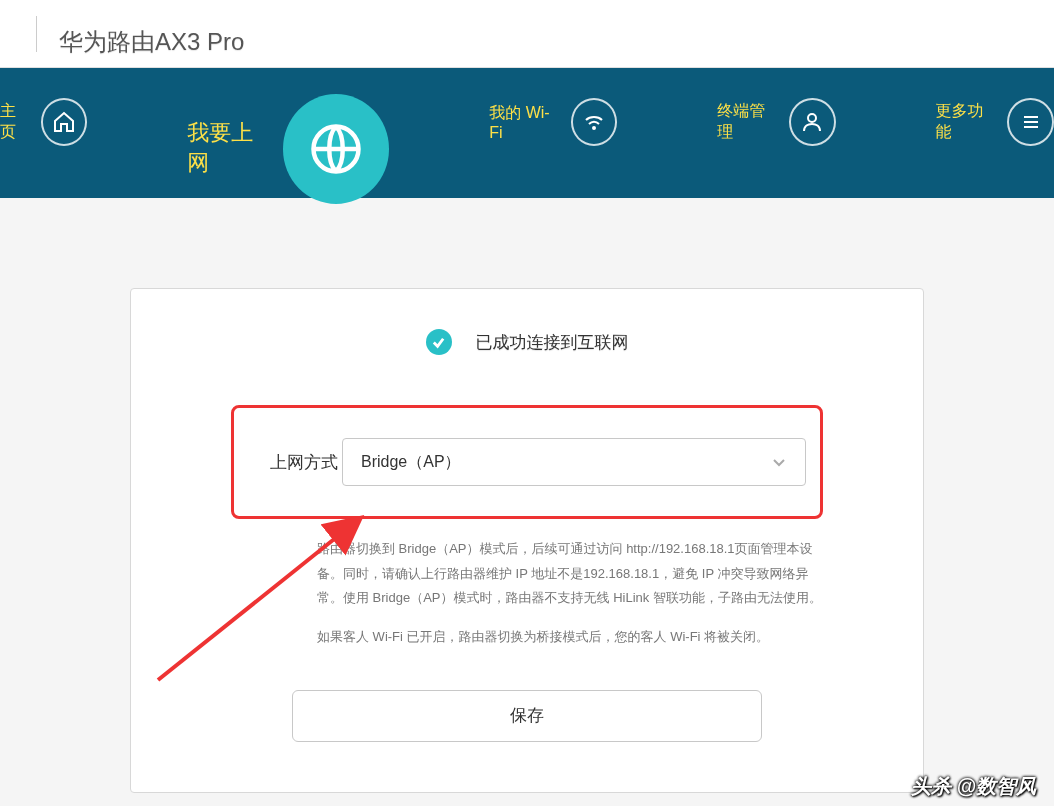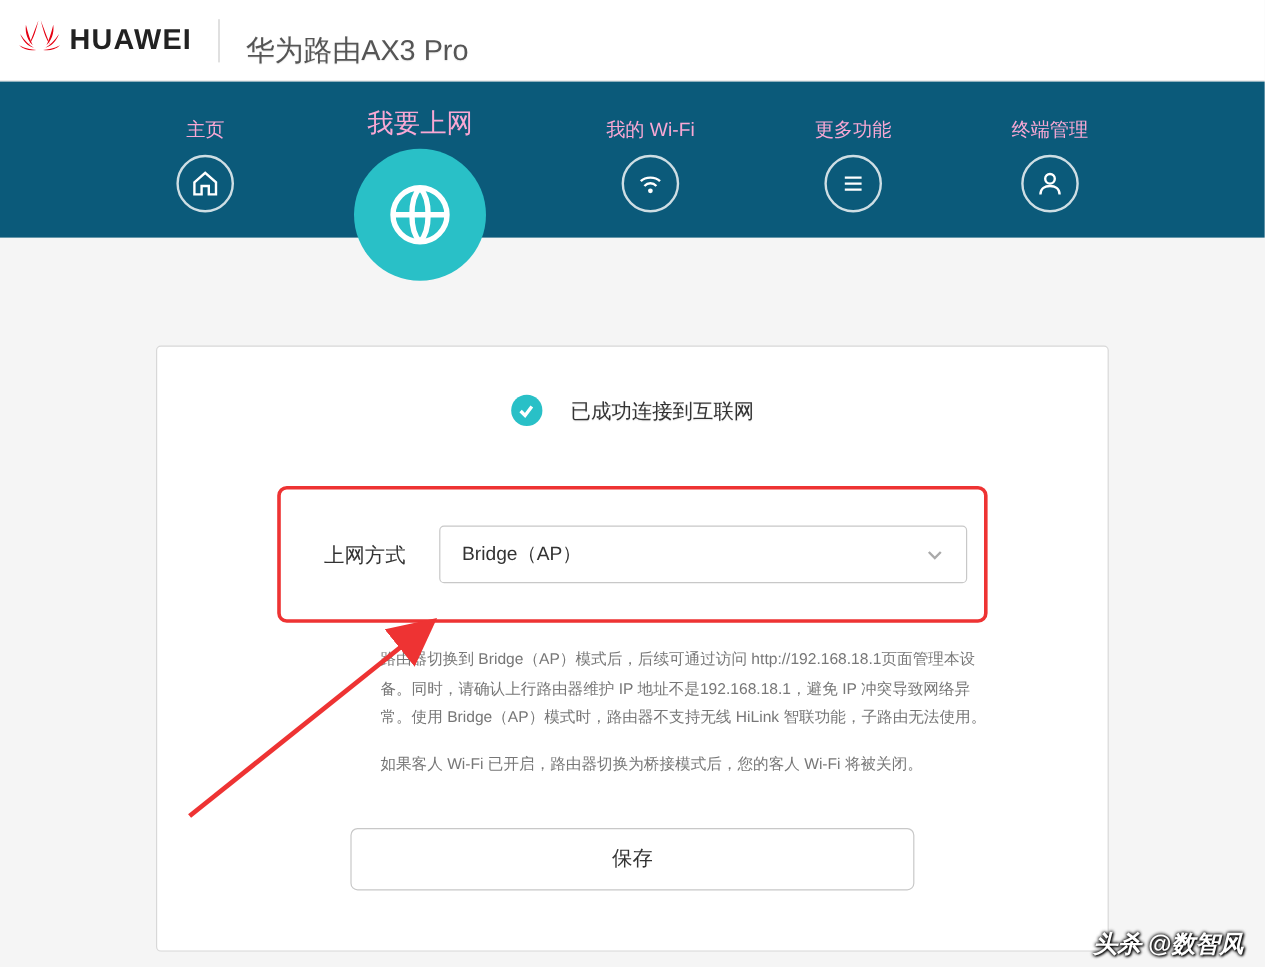--- a/index.html
+++ b/index.html
@@ -52,24 +52,24 @@
       height: 130px;
       display: flex;
       justify-content: center;
       align-items: flex-start;
       gap: 100px;
       padding-top: 30px;
       position: relative;
     }
     .nav-item {
       display: flex;
-      flex-direction: column;
+      flex-direction: row;
       align-items: center;
       gap: 10px;
-      color: #f9a8d4;
+      color: #fde047;
       cursor: pointer;
     }
     .nav-label {
       font-size: 16px;
     }
     .nav-label.active {
       font-size: 22px;
       font-weight: 500;
       margin-top: -10px;
     }
@@ -138,21 +138,21 @@
       font-size: 17px;
       color: #333;
       text-shadow: 0 1px 1px rgba(0,0,0,0.1);
     }
     .highlight-box {
       border: 3px solid #e33;
       border-radius: 8px;
       padding: 30px 14px;
       display: flex;
       align-items: center;
-      gap: 28px;
+      gap: 4px;
       margin-bottom: 18px;
       position: relative;
     }
     .field-label {
       font-size: 17px;
       color: #333;
       width: 90px;
       text-align: right;
     }
     .select-box {
@@ -214,35 +214,20 @@
       font-weight: bold;
       color: #fff;
       text-shadow: 0 0 3px #000, 0 0 3px #000, 1px 1px 2px #000;
       font-style: italic;
     }
   </style>
 </head>
 <body>
 
 <div class="header">
-  <div class="logo">
-    <svg class="logo-icon" viewBox="0 0 40 40">
-      <g fill="#e60012">
-        <path d="M19 2 C17 10 15 18 11 23 C13 18 16 10 19 2 Z"></path>
-        <path d="M21 2 C23 10 25 18 29 23 C27 18 24 10 21 2 Z"></path>
-        <path d="M8 6 C10 14 12 20 14 24 C10 20 7 14 8 6 Z"></path>
-        <path d="M32 6 C30 14 28 20 26 24 C30 20 33 14 32 6 Z"></path>
-        <path d="M3 14 C7 20 11 24 15 26 C10 25 5 20 3 14 Z"></path>
-        <path d="M37 14 C33 20 29 24 25 26 C30 25 35 20 37 14 Z"></path>
-        <path d="M2 24 C8 27 13 28 17 28 C12 29 6 28 2 24 Z"></path>
-        <path d="M38 24 C32 27 27 28 23 28 C28 29 34 28 38 24 Z"></path>
-      </g>
-    </svg>
-    <span class="logo-text">HUAWEI</span>
-  </div>
   <div class="divider"></div>
   <span class="product-name">华为路由AX3 Pro</span>
 </div>
 
 <div class="nav-bar">
   <div class="nav-item">
     <span class="nav-label">主页</span>
     <div class="nav-circle">
       <svg class="nav-icon" viewBox="0 0 24 24">
           <path d="M3 11 L12 3 L21 11 V21 H15 V14 H9 V21 H3 Z"></path>
@@ -261,33 +246,33 @@
   <div class="nav-item">
     <span class="nav-label">我的 Wi-Fi</span>
     <div class="nav-circle">
       <svg class="nav-icon" viewBox="0 0 24 24">
           <path d="M4 10 C8 6 16 6 20 10 M7 14 C10 11 14 11 17 14 M12 18 L12 18"></path>
           <circle cx="12" cy="18" r="1" fill="#fff"></circle>
         </svg>
     </div>
   </div>
   <div class="nav-item">
+    <span class="nav-label">终端管理</span>
+    <div class="nav-circle">
+      <svg class="nav-icon" viewBox="0 0 24 24">
+          <circle cx="12" cy="8" r="4"></circle>
+          <path d="M4 21 C4 16 8 14 12 14 C16 14 20 16 20 21"></path>
+        </svg>
+    </div>
+  </div>
+  <div class="nav-item">
     <span class="nav-label">更多功能</span>
     <div class="nav-circle">
       <svg class="nav-icon" viewBox="0 0 24 24">
           <path d="M5 7 H19 M5 12 H19 M5 17 H19"></path>
-        </svg>
-    </div>
-  </div>
-  <div class="nav-item">
-    <span class="nav-label">终端管理</span>
-    <div class="nav-circle">
-      <svg class="nav-icon" viewBox="0 0 24 24">
-          <circle cx="12" cy="8" r="4"></circle>
-          <path d="M4 21 C4 16 8 14 12 14 C16 14 20 16 20 21"></path>
         </svg>
     </div>
   </div>
 </div>
 
 <div class="content-wrap">
   <div class="card">
     <div class="status-row">
       <div class="status-check">
         <svg viewBox="0 0 16 16">

